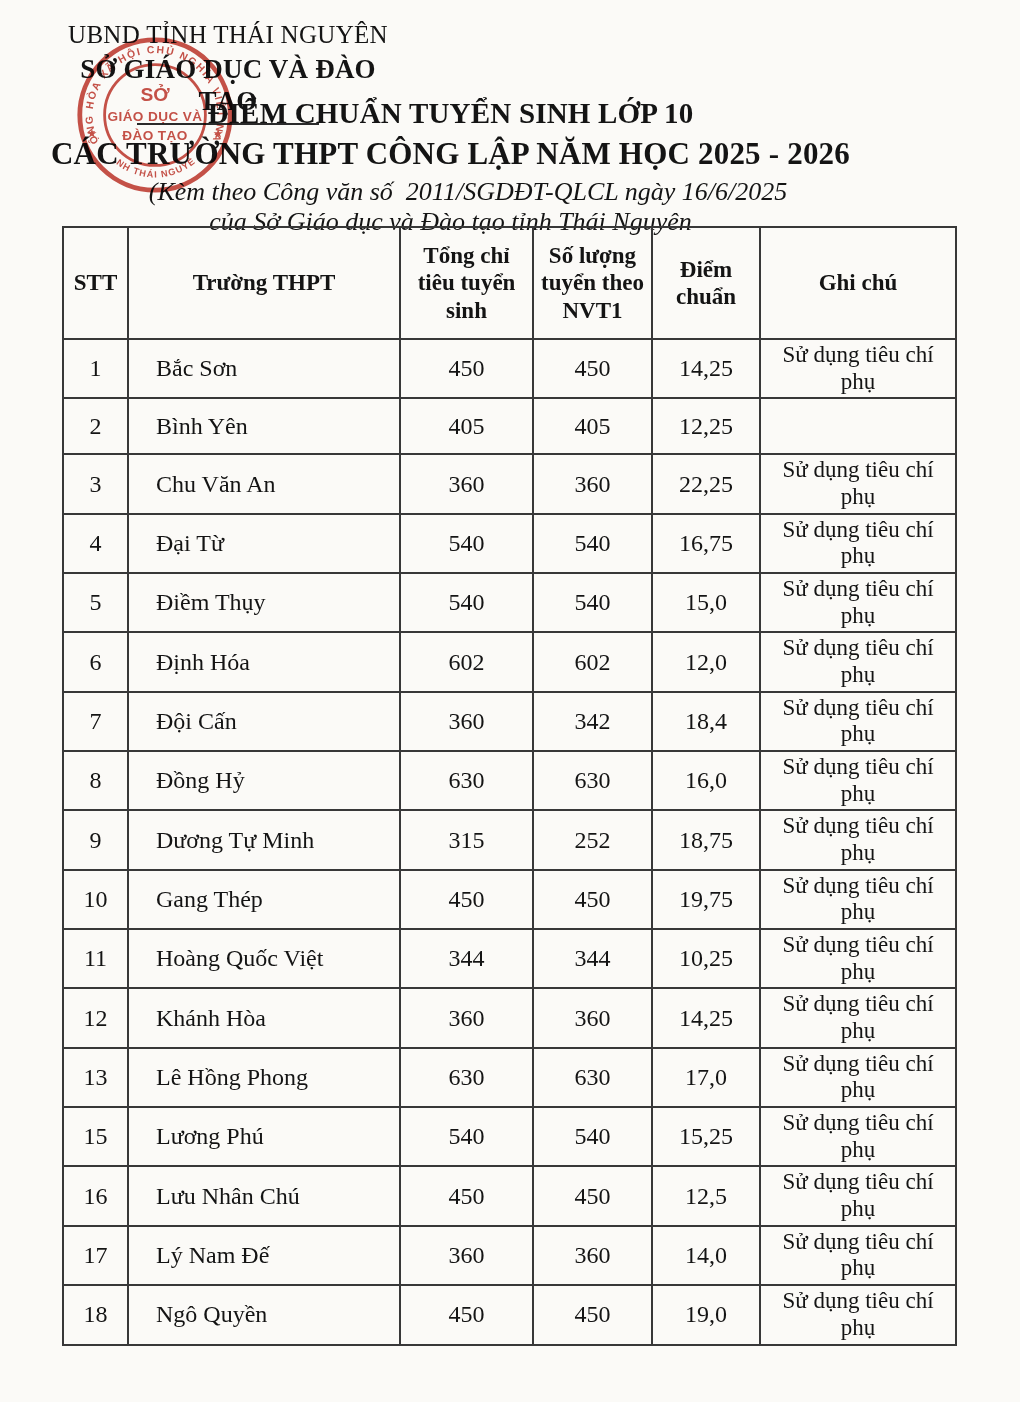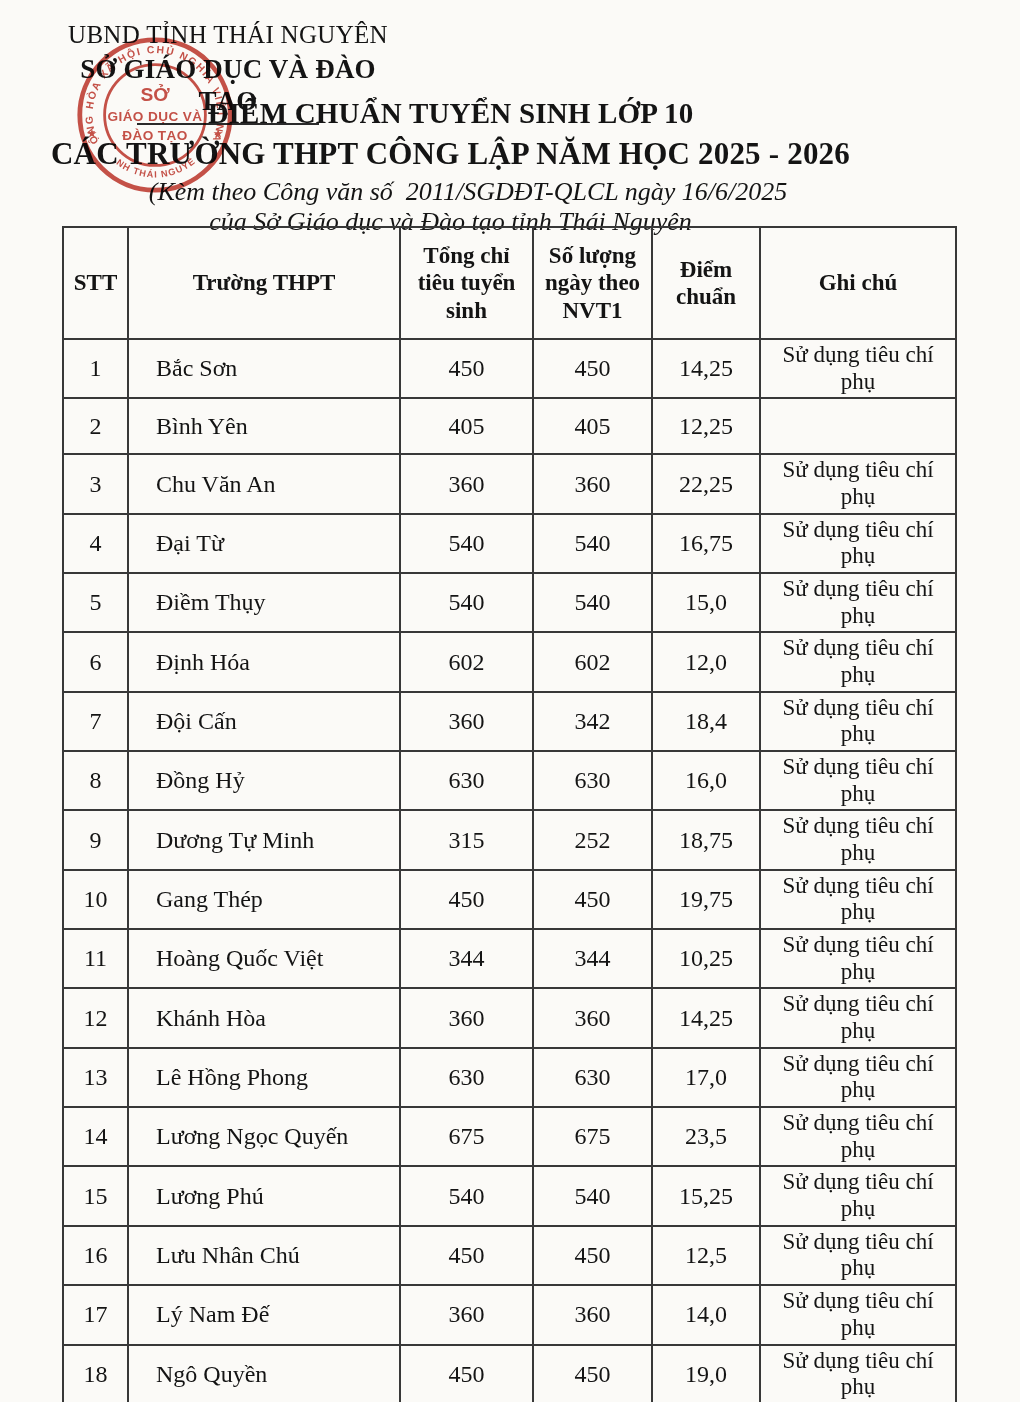--- a/index.html
+++ b/index.html
@@ -104,21 +104,21 @@
       <col style="width:133px">
       <col style="width:119px">
       <col style="width:108px">
       <col style="width:196px">
     </colgroup>
     <thead>
       <tr>
         <th>STT</th>
         <th>Trường THPT</th>
         <th>Tổng chỉ tiêu tuyển sinh</th>
-        <th>Số lượng ngày theo NVT1</th>
+        <th>Số lượng tuyển theo NVT1</th>
         <th>Điểm chuẩn</th>
         <th>Ghi chú</th>
       </tr>
     </thead>
     <tbody>
       <tr>
         <td>1</td>
         <td class="school">Bắc Sơn</td>
         <td>450</td>
         <td>450</td>
@@ -215,28 +215,20 @@
       </tr>
         <tr>
         <td>13</td>
         <td class="school">Lê Hồng Phong</td>
         <td>630</td>
         <td>630</td>
         <td>17,0</td>
         <td class="note">Sử dụng tiêu chí phụ</td>
       </tr>
         <tr>
-        <td>14</td>
-        <td class="school">Lương Ngọc Quyến</td>
-        <td>675</td>
-        <td>675</td>
-        <td>23,5</td>
-        <td class="note">Sử dụng tiêu chí phụ</td>
-      </tr>
-        <tr>
         <td>15</td>
         <td class="school">Lương Phú</td>
         <td>540</td>
         <td>540</td>
         <td>15,25</td>
         <td class="note">Sử dụng tiêu chí phụ</td>
       </tr>
         <tr>
         <td>16</td>
         <td class="school">Lưu Nhân Chú</td>

